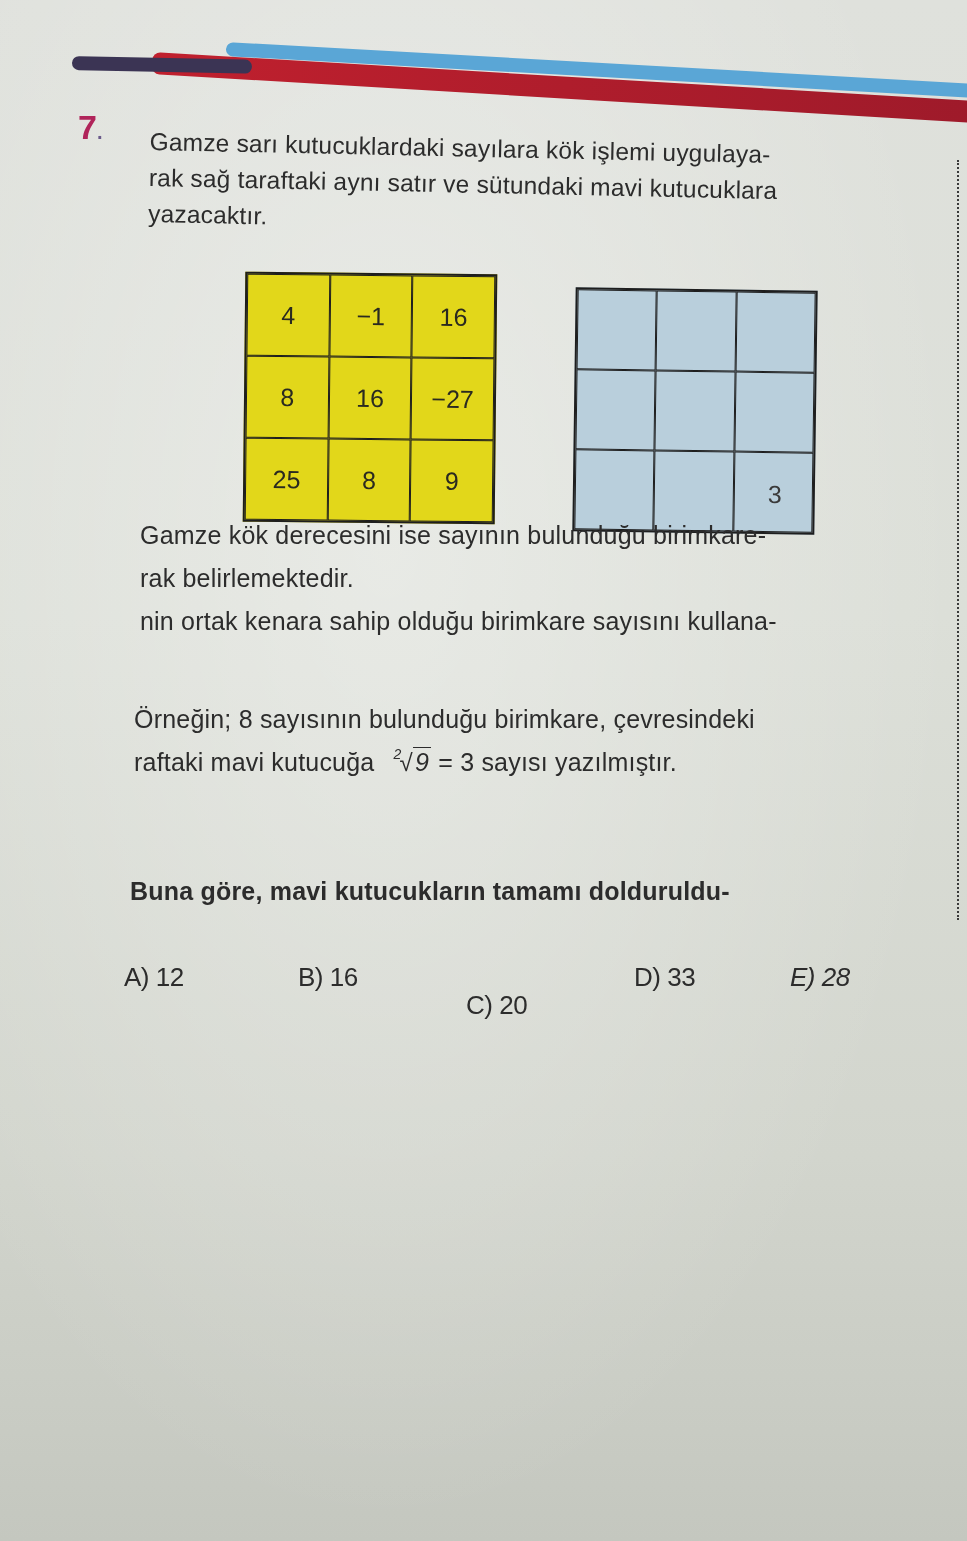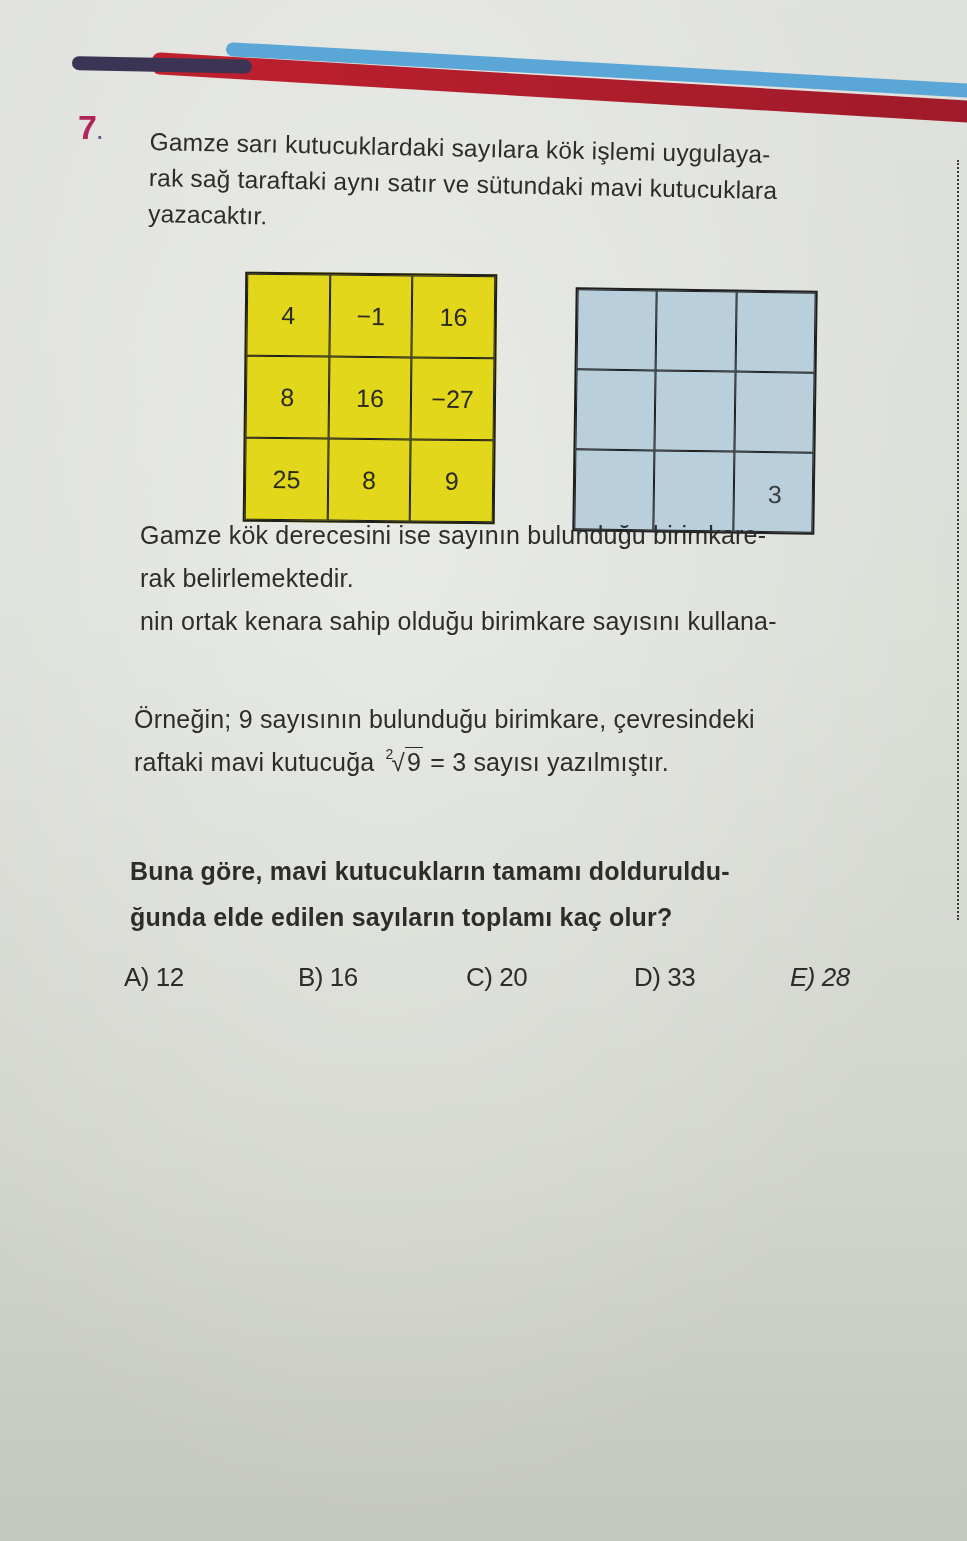--- a/index.html
+++ b/index.html
@@ -70,21 +70,21 @@
     }
     .p-intro {
       left: 150px; top: 124px; width: 770px;
       transform: rotate(1.2deg);
       transform-origin: left top;
       line-height: 36px;
       font-size: 24.5px;
     }
     .p-rule { left: 140px; top: 514px; width: 790px; }
     .p-example { left: 134px; top: 698px; width: 790px; }
-    .p-question { left: 130px; top: 848px; width: 800px; font-weight: bold; line-height: 46px; }
+    .p-question { left: 130px; top: 868px; width: 800px; font-weight: bold; line-height: 46px; }
 
     .line { display: block; white-space: nowrap; }
 
     
     .grid {
       position: absolute;
       display: grid;
       grid-template-columns: repeat(3, 1fr);
       grid-template-rows: repeat(3, 1fr);
       border: 2.5px solid #1e1e1e;
@@ -113,21 +113,22 @@
       justify-content: flex-end;
       align-items: flex-end;
       padding: 0 30px 22px 0;
       color: #3a3a3a;
     }
 
     
     .radical {
       display: inline-block;
       position: relative;
-      margin-left: 4px;
+      margin-left: 12px;
+      font-style: italic;
     }
     .radical .idx {
       font-size: 14px;
       position: relative;
       top: -12px;
       margin-right: -2px;
     }
     .radical .sqrt-sym { font-size: 24px; }
     .radical .radicand {
       border-top: 1.5px solid #2c2c2c;
@@ -141,21 +142,21 @@
     }
     .option {
       position: absolute;
       top: 0;
       font-size: 26px;
       color: #2c2c2c;
       letter-spacing: -0.5px;
     }
     .opt-a { left: 0; }
     .opt-b { left: 174px; text-align: right; }
-    .opt-c { left: 342px; }
+    .opt-c { left: 342px; margin-top: 28px; }
     .opt-d { left: 510px; }
     .opt-e { left: 666px; font-style: italic; }
   </style>
 </head>
 <body>
 
 <div class="page">
 
   <div class="stripes">
     <div class="stripe stripe-blue" style="background:#5aa6d6;"></div>
@@ -199,33 +200,32 @@
     <div class="cell">3</div>
   </div>
 
   <div class="para p-rule">
     <span class="line">Gamze kök derecesini ise sayının bulunduğu birimkare-</span>
     <span class="line">rak belirlemektedir.</span>
     <span class="line">nin ortak kenara sahip olduğu birimkare sayısını kullana-</span>
   </div>
 
   <div class="para p-example">
-    <span class="line">Örneğin; 9 sayısının bulunduğu birimkare, çevresindeki</span>
+    <span class="line">Örneğin; 8 sayısının bulunduğu birimkare, çevresindeki</span>
     <span class="line">
       <span>raftaki mavi kutucuğa</span>
       <span class="radical">
         <span class="idx">2</span><span class="sqrt-sym">√</span><span class="radicand">9</span>
       </span>
       <span>= 3 sayısı yazılmıştır.</span>
     </span>
   </div>
 
   <div class="para p-question">
     <span class="line">Buna göre, mavi kutucukların tamamı dolduruldu-</span>
-    <span class="line">ğunda elde edilen sayıların toplamı kaç olur?</span>
   </div>
 
   <div class="options">
     <div class="option opt-a">
       <span>A)</span>
       <span>12</span>
     </div>
     <div class="option opt-b">
       <span>B)</span>
       <span>16</span>

